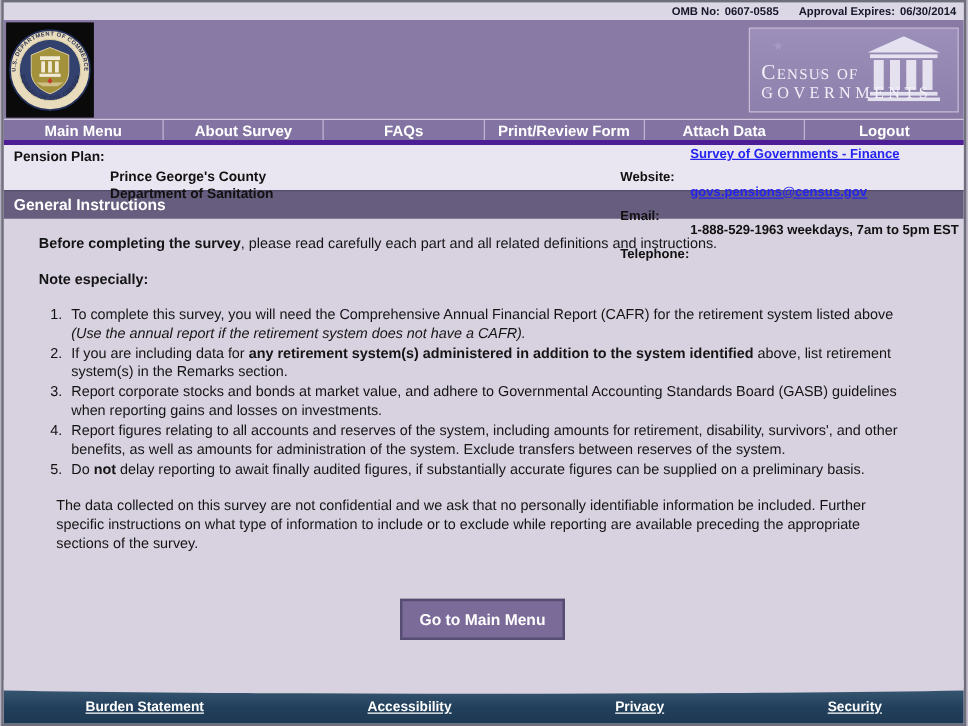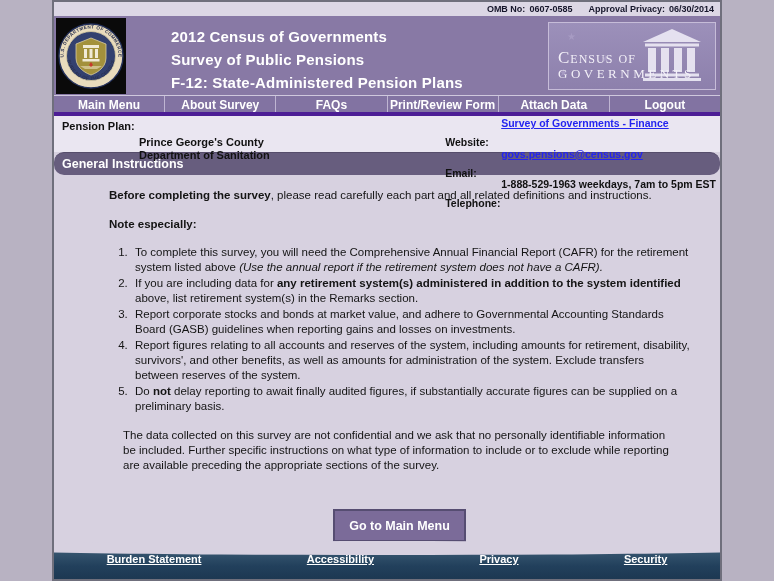--- a/index.html
+++ b/index.html
@@ -1,17 +1,17 @@
 <!DOCTYPE html>
 <html><head>
 <meta charset="utf-8">
 <style>
   html,body { margin:0; padding:0; background:#b8b2c2; }
   .page {
-    position:relative; width:670px; height:581px; box-sizing:border-box;
+    position:relative; width:772px; height:581px; box-sizing:border-box;
     border:2px solid #6f6f7c; background:#d7d1e0;
     font-family:"Liberation Sans", sans-serif; color:#141414;
     display:flex; flex-direction:column; overflow:hidden;
     margin:0 auto;
   }
   
   .omb-bar { height:14px; background:#dcd7e5; font-size:9px; font-weight:bold;
     color:#15152a; display:flex; justify-content:flex-end; align-items:center;
     padding-right:6px; gap:4px; flex:0 0 auto; }
   .omb-bar .gap { width:8px; }
@@ -38,51 +38,51 @@
   .plan-bar { position:relative; height:36px; background:#eae6f1; flex:0 0 auto; font-size:11px; }
   .plan-label { position:absolute; left:8px; top:4px; font-weight:bold; color:#111; }
   .plan-name { position:absolute; left:85px; top:20px; font-weight:bold; color:#111; line-height:13px; }
   .contact { position:absolute; right:4px; top:2px; font-size:10.5px; line-height:11.5px; }
   .contact .row { display:flex; }
   .contact .lbl { font-weight:bold; color:#111; width:56px;margin-top:19px; }
   .contact a { color:#2424f0; font-weight:bold; text-decoration:underline; }
   .contact .phone { font-weight:bold; color:#111; }
   
   .section-bar { height:23px; background:#675d7e; color:#ffffff; font-weight:bold; font-size:12.5px;
-    line-height:23px; padding-left:8px; flex:0 0 auto; border-top:1px solid #564d6b; box-sizing:border-box;border-radius:10px; }
+    line-height:23px; padding-left:8px; flex:0 0 auto; border-top:1px solid #564d6b; box-sizing:border-box; }
   
-  .content { flex:1 1 auto; padding:13px 30px 0 55px; font-size:11.5px; line-height:15px; color:#141414; position:relative; }
+  .content { flex:1 1 auto; padding:13px 30px 0 28px; font-size:11.5px; line-height:15px; color:#141414; position:relative; }
   .content .b { font-weight:bold; }
   .content .i { font-style:italic; }
   .intro { margin:0 0 14px 0; }
   .note { margin:0 0 13px 0; font-weight:bold; }
   ol.inst-list { margin:0 0 12px 0; padding-left:22px; }
   ol.inst-list li { padding-left:4px; margin:0 0 1px 0; }
   .closing { margin:14px; }
   .main-btn { display:block; margin:36px auto 0 auto; min-width:126px; height:33px;
     background:#7b6b99; border:2px solid #564d72; color:#ffffff; font-weight:bold;
     font-size:12.5px; font-family:"Liberation Sans", sans-serif; cursor:pointer; padding:0 14px; }
   
   .footer { position:relative; height:29px; flex:0 0 auto;
     background:linear-gradient(180deg,#395872 0%,#22405c 55%,#1d3852 100%); overflow:visible; }
   .footer::before { content:""; position:absolute; left:-15%; top:-9px; width:130%; height:14px;
     background:#d7d1e0; border-radius:50%; }
-  .footer-links { position:relative; display:flex; justify-content:space-around; align-items:flex-start; height:100%; padding-top:3px; box-sizing:border-box; }
+  .footer-links { position:relative; display:flex; justify-content:space-around; align-items:center; height:100%; padding-top:3px; box-sizing:border-box; }
   .footer-links a { color:#ffffff; font-weight:bold; font-size:11px; text-decoration:underline; }
 </style>
 </head>
 <body>
 
 <div class="page">
 
   <div class="omb-bar">
     <span>OMB No:</span>
     <span>0607-0585</span>
     <span class="gap"></span>
-    <span>Approval Privacy:</span>
+    <span>Approval Expires:</span>
     <span>06/30/2014</span>
   </div>
 
   <div class="header">
     <div class="seal-box">
       <svg width="70" height="76" viewBox="0 0 70 76">
         <rect x="0" y="0" width="70" height="76" fill="#0a0a0a"></rect>
         <circle cx="35" cy="38" r="32" fill="#e9dcbd" stroke="#24315c" stroke-width="1.4"></circle>
         <circle cx="35" cy="38" r="24.5" fill="#33416f" stroke="#d9cda2" stroke-width="0.8"></circle>
         <path d="M35 20 L50 26 L50 40 C50 51 38 56 35 57 C32 56 20 51 20 40 L20 26 Z" fill="#a3913c" stroke="#d9cda2" stroke-width="0.8"></path>
@@ -97,25 +97,20 @@
           <path id="arcTop" d="M 7.5 38 A 27.5 27.5 0 0 1 62.5 38" fill="none"></path>
           <path id="arcBot" d="M 11 38 A 24 24 0 0 0 59 38" fill="none"></path>
         </defs>
         <text font-size="4.6" font-weight="bold" fill="#2a3150" font-family="Liberation Sans, sans-serif" letter-spacing="0.4">
           <textPath href="#arcTop" startOffset="50%" text-anchor="middle">U.S. DEPARTMENT OF COMMERCE</textPath>
         </text>
         <text font-size="4.6" font-weight="bold" fill="#2a3150" font-family="Liberation Sans, sans-serif" letter-spacing="0.4">
           <textPath href="#arcBot" startOffset="50%" text-anchor="middle">BUREAU OF THE CENSUS</textPath>
         </text>
       </svg>
-    </div>
-    <div class="titles">
-      <div class="t-line">2012 Census of Governments</div>
-      <div class="t-line">Survey of Public Pensions</div>
-      <div class="t-line">F-12:  State-Administered Pension Plans</div>
     </div>
     <div class="brand-panel">
       <span class="brand-star" style="left:18px;top:8px;">★</span>
       <span class="brand-star" style="left:52px;top:30px;">★</span>
       <span class="brand-star" style="left:10px;top:44px;">★</span>
       <svg class="capitol" width="58" height="52" viewBox="0 0 58 52">
         <polygon points="29,0 58,13 0,13" fill="#e9e6f2" opacity="0.95"></polygon>
         <rect x="2" y="14.5" width="54" height="3" fill="#e9e6f2" opacity="0.95"></rect>
         <rect x="5" y="19" width="8" height="24" fill="#e9e6f2" opacity="0.95"></rect>
         <rect x="18" y="19" width="8" height="24" fill="#e9e6f2" opacity="0.95"></rect>

